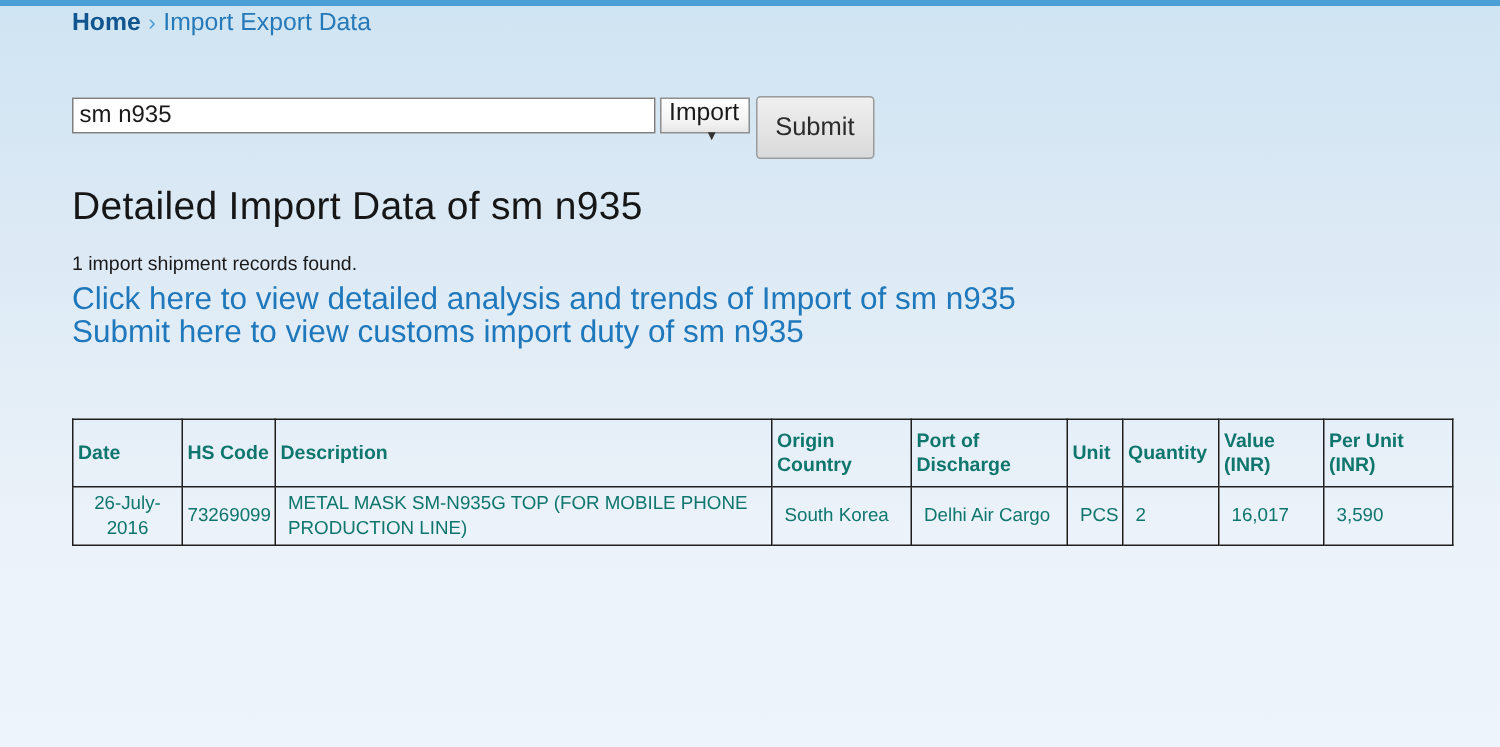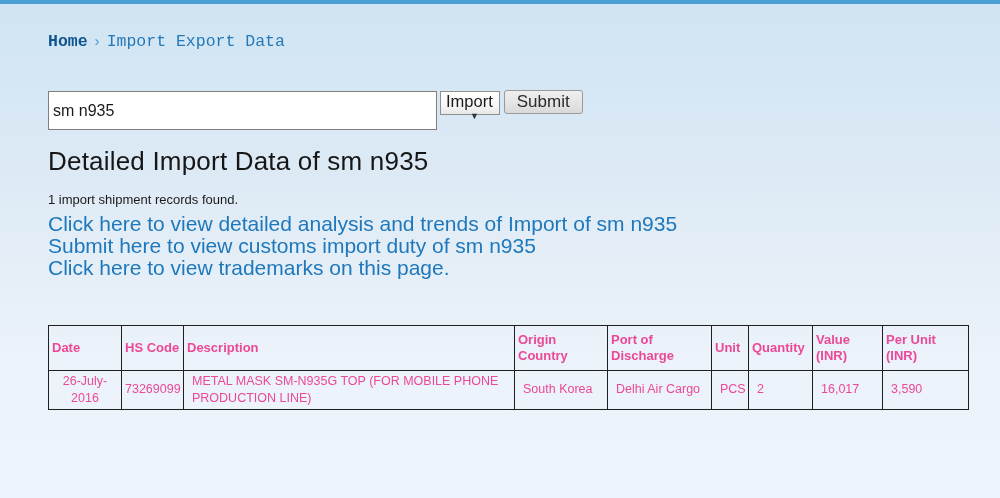--- a/index.html
+++ b/index.html
@@ -7,43 +7,43 @@
   body {
     width: 1000px; height: 498px;
     font-family: "Liberation Sans", "DejaVu Sans", sans-serif;
     background: linear-gradient(180deg, #cfe4f2 0%, #ddeaf5 35%, #ebf2f9 70%, #eef4fb 100%);
     overflow: hidden;
   }
   .topbar { height: 4px; width: 100%; background: #4a9fd4; }
   .content { padding-left: 48px; padding-right: 32px; }
 
   
-  .breadcrumb { margin-top: 28px; font-size: 16.5px; font-family: Liberation Mono, monospace; }
+  .breadcrumb { margin-top: 2px; font-size: 16.5px; }
   .breadcrumb .home { color: #10558f; font-weight: bold; text-decoration: none; cursor: pointer; }
   .breadcrumb .sep { color: #4d9ed3; padding: 0 5px; font-size: 15px; }
   .breadcrumb .crumb { color: #2679b8; text-decoration: none; cursor: pointer; }
 
   
   .search-row { margin-top: 40px; display: flex; align-items: stretch; }
   .search-input {
-    width: 389px; height: 39px;
+    width: 389px; height: 24px;
     border: 1px solid #7f7f7f; background: #fff;
     font-family: "Liberation Sans", sans-serif; font-size: 16px; color: #1a1a1a;
     padding: 1px 4px; outline: none;
   }
   .type-select {
     margin-left: 3px; height: 24px;
     border: 1px solid #8f8f8f;
     background: linear-gradient(180deg, #ffffff 0%, #f3f3f3 70%, #e6e6e6 100%);
     display: inline-flex; align-items: center;
     padding: 0 6px 0 5px; font-size: 16.5px; color: #1a1a1a; cursor: pointer; flex-direction: column;
   }
   .type-select .caret { font-size: 9px; color: #333; margin-left: 10px; }
   .submit-btn {
-    margin-left: 4px; height: 24px; margin-top: -1px;
+    margin-left: 4px; height: 42px; margin-top: -1px;
     border: 1px solid #9a9a9a; border-radius: 3px;
     background: linear-gradient(180deg, #efefef 0%, #e3e3e3 60%, #d9d9d9 100%);
     font-family: "Liberation Sans", sans-serif; font-size: 17px; color: #2b2b2b;
     padding: 0 12px; cursor: pointer;
   }
 
   
   h1.page-title {
     margin: 16px 0 0 0;
     font-size: 26px; font-weight: 400; color: #161616; letter-spacing: 0.2px;
@@ -56,21 +56,21 @@
     display: block; color: #1e78bb; text-decoration: none;
     font-size: 21px; line-height: 22px; cursor: pointer;
   }
 
   
   table.data-table {
     margin-top: 46px;
     border-collapse: collapse;
     table-layout: fixed;
     width: 920px;
-    color: #ec4899;
+    color: #0f766e;
   }
   .data-table th, .data-table td { border: 1px solid #1f1f1f; overflow: hidden; }
   .data-table thead tr { height: 45px; }
   .data-table tbody tr { height: 33px; }
   .data-table th {
     font-size: 13px; font-weight: bold; text-align: left;
     padding: 2px 3px; line-height: 1.2; vertical-align: middle;
   }
   .data-table td {
     font-size: 12.5px; padding: 2px 8px; line-height: 1.35; vertical-align: middle;
@@ -97,21 +97,20 @@
     <button class="submit-btn">Submit</button>
   </div>
 
   <h1 class="page-title">Detailed Import Data of sm n935</h1>
 
   <div class="records">1 import shipment records found.</div>
 
   <div class="links">
     <a>Click here to view detailed analysis and trends of Import of sm n935</a>
     <a>Submit here to view customs import duty of sm n935</a>
-    <a>Click here to view trademarks on this page.</a>
   </div>
 
   <table class="data-table">
     <colgroup>
         <col style="width: 73px;">
         <col style="width: 62px;">
         <col style="width: 331px;">
         <col style="width: 93px;">
         <col style="width: 104px;">
         <col style="width: 37px;">

